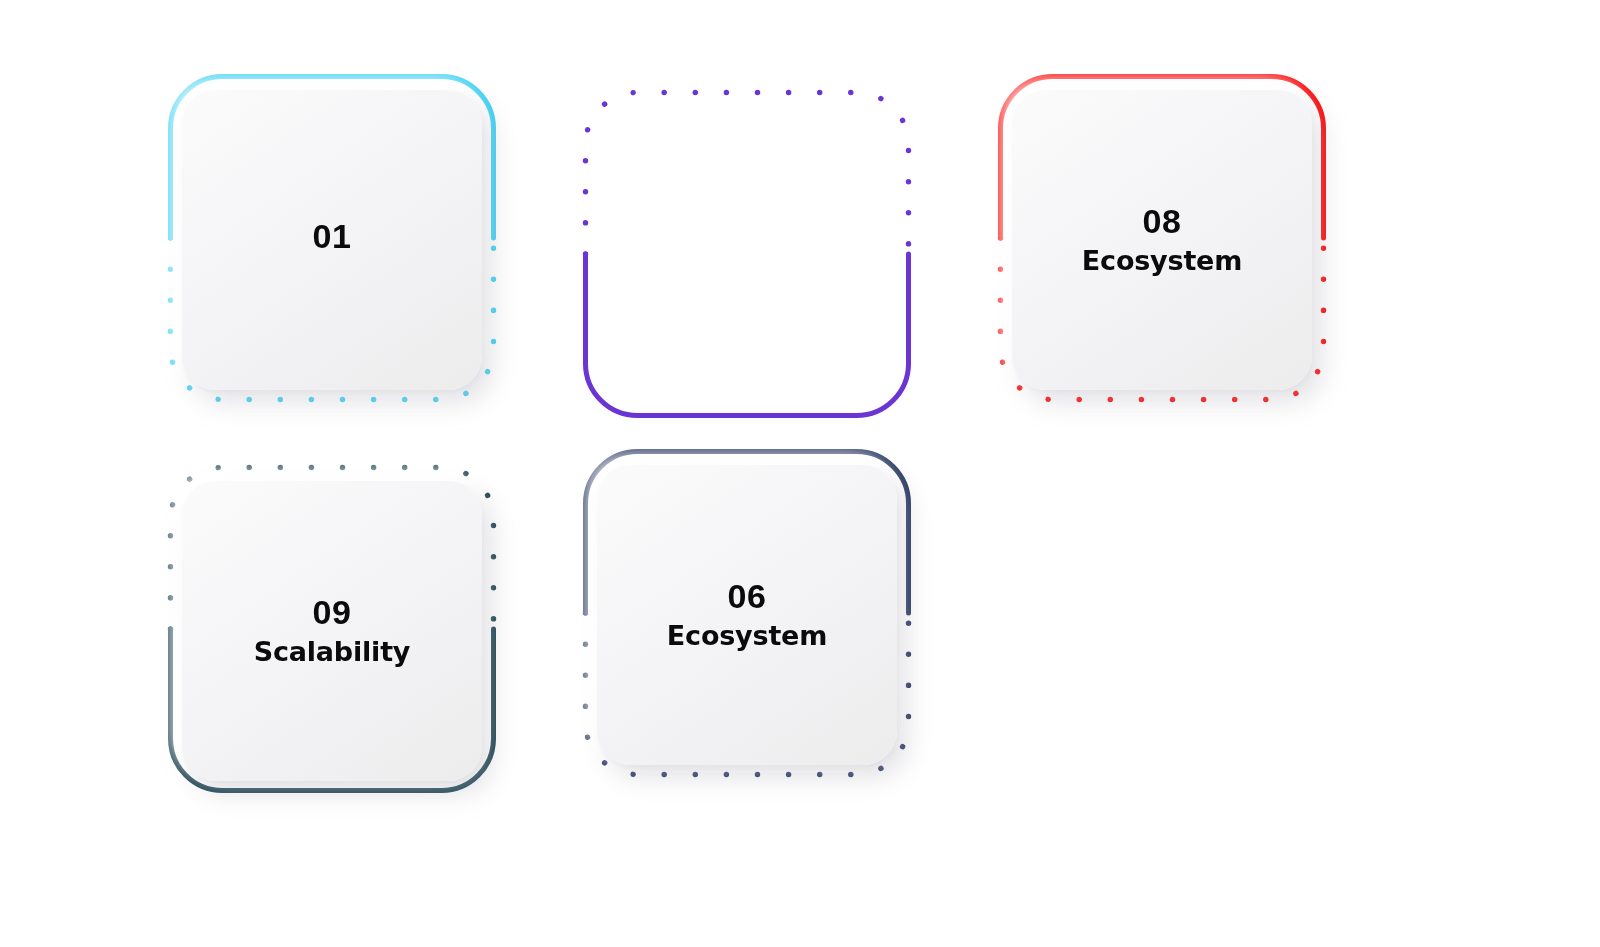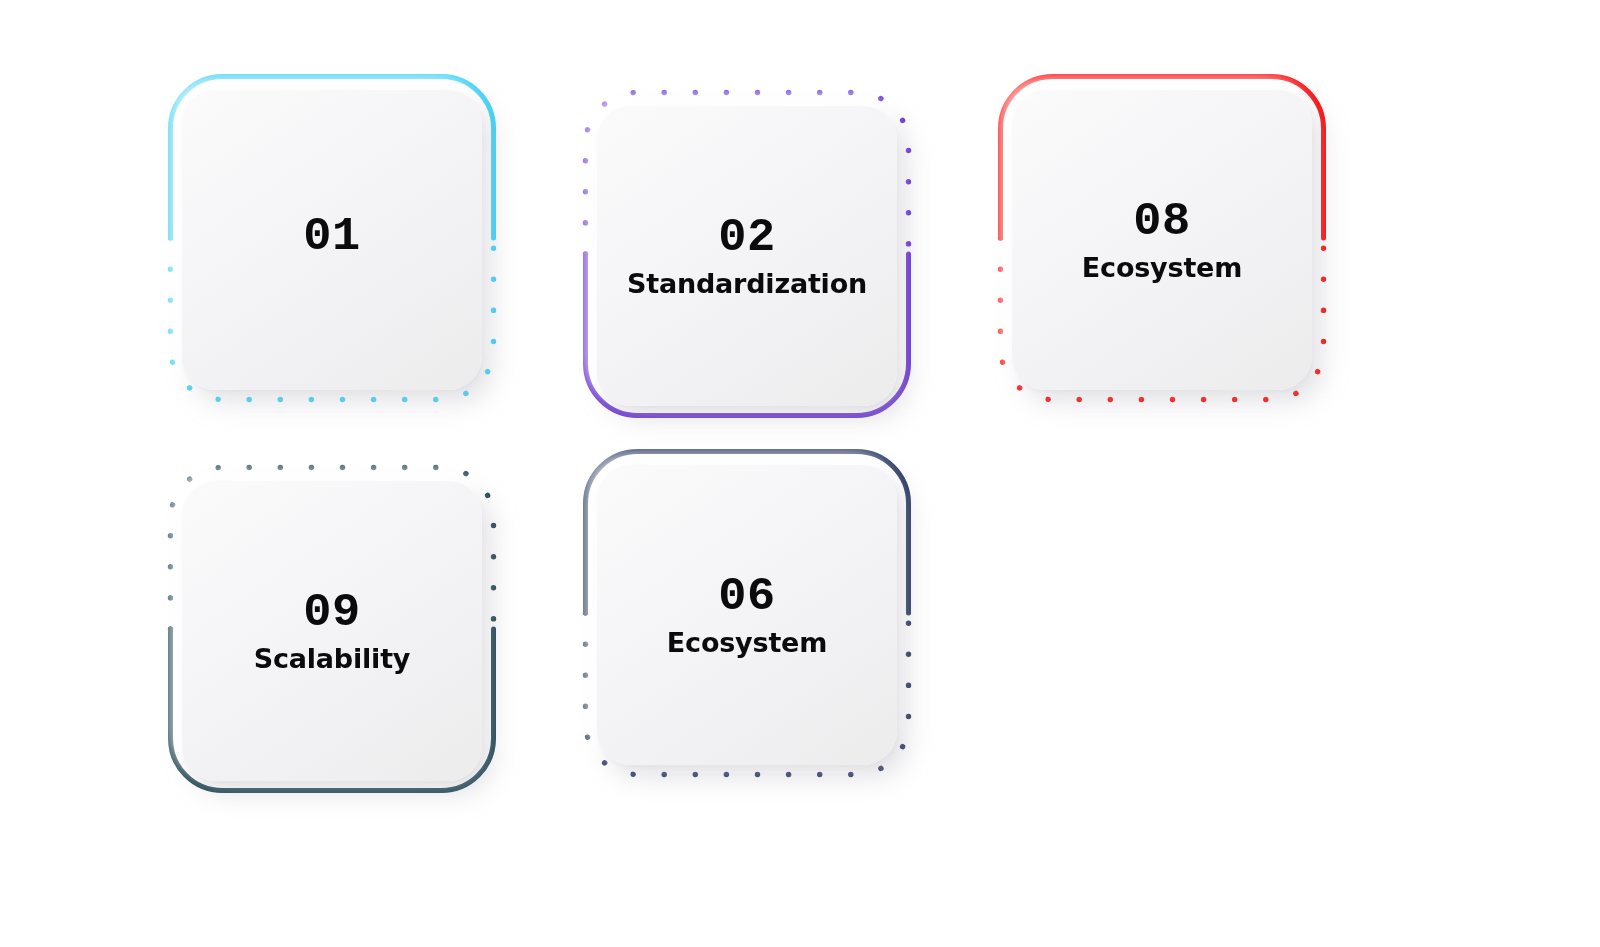--- a/index.html
+++ b/index.html
@@ -78,22 +78,22 @@
     align-items: center;
     justify-content: center;
     box-sizing: border-box;
     padding: 0 10px;
   }
   .slot.variant-down .card {
     top: 46px;
   }
 
   .card-number {
-    font-family: Liberation Mono, monospace;
-    font-size: 47px;
+    font-family: Liberation Sans, sans-serif;
+    font-size: 34px;
     font-weight: 700;
     letter-spacing: 0.5px;
     color: #0b0b0d;
     line-height: 1.0;
     margin: 0 0 8px 0;
     user-select: none;
   }
 
   .card-label {
     font-family: "DejaVu Sans", sans-serif;
@@ -124,24 +124,20 @@
           <div class="card-number">01</div>
         </div>
       </div>
       <div class="slot variant-down">
         <div class="ring">
           <svg viewBox="0 0 328 328">
             <path d="M 2.5 164 L 2.5 273.5 A 52 52 0 0 0 54.5 325.5 L 273.5 325.5 A 52 52 0 0 0 325.5 273.5 L 325.5 164" fill="none" stroke="#6b35d4" stroke-width="5" stroke-linecap="round"></path>
             <path d="M 2.5 164 L 2.5 54.5 A 52 52 0 0 1 54.5 2.5 L 273.5 2.5 A 52 52 0 0 1 325.5 54.5 L 325.5 164" fill="none" stroke="#6b35d4" stroke-width="5.4" stroke-linecap="round" stroke-dasharray="0.1 31"></path>
           </svg>
         </div>
-        <div class="card">
-          <div class="card-number">02</div>
-          <div class="card-label">Standardization</div>
-        </div>
       </div>
       <div class="slot">
         <div class="ring">
           <svg viewBox="0 0 328 328">
             <path d="M 2.5 164 L 2.5 54.5 A 52 52 0 0 1 54.5 2.5 L 273.5 2.5 A 52 52 0 0 1 325.5 54.5 L 325.5 164" fill="none" stroke="#fb0a0a" stroke-width="5" stroke-linecap="round"></path>
             <path d="M 2.5 164 L 2.5 273.5 A 52 52 0 0 0 54.5 325.5 L 273.5 325.5 A 52 52 0 0 0 325.5 273.5 L 325.5 164" fill="none" stroke="#fb0a0a" stroke-width="5.4" stroke-linecap="round" stroke-dasharray="0.1 31"></path>
           </svg>
         </div>
         <div class="card">
           <div class="card-number">08</div>

